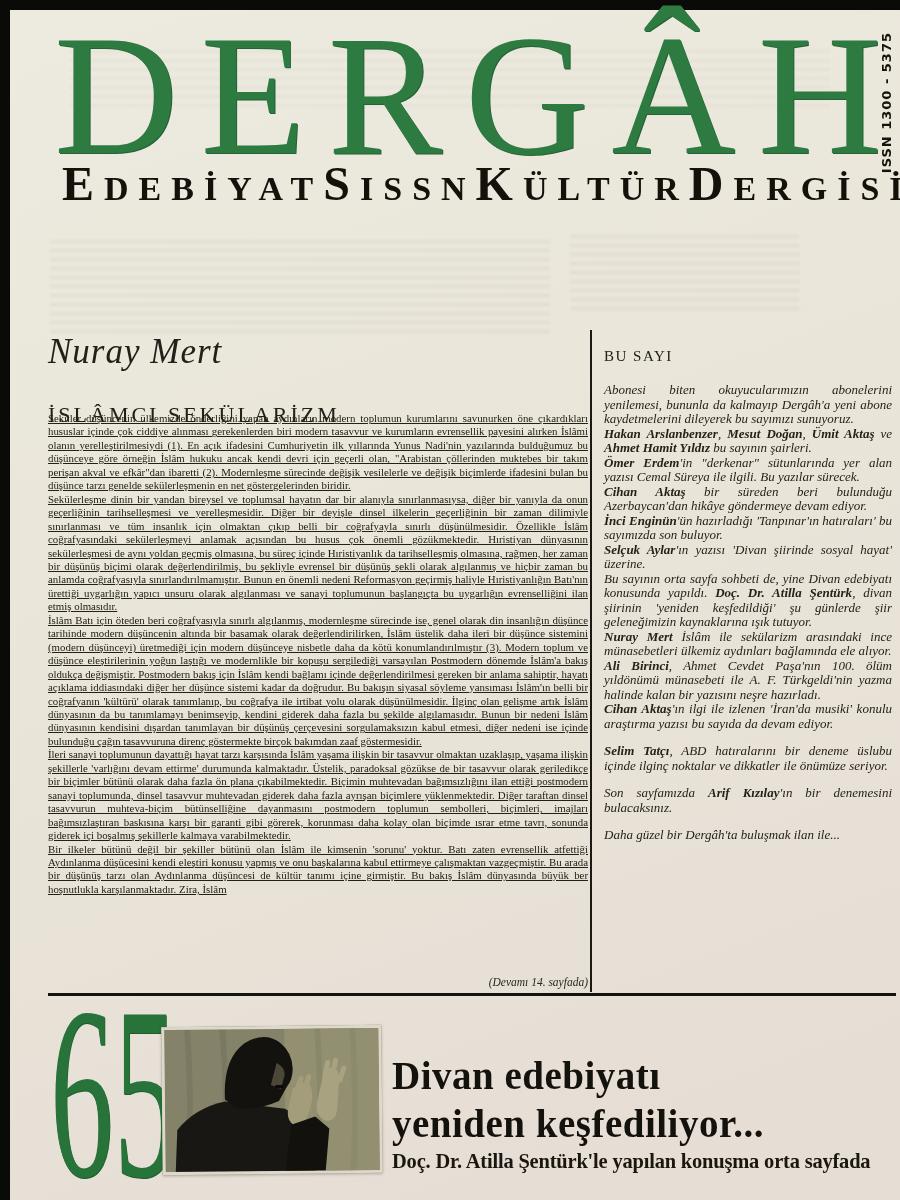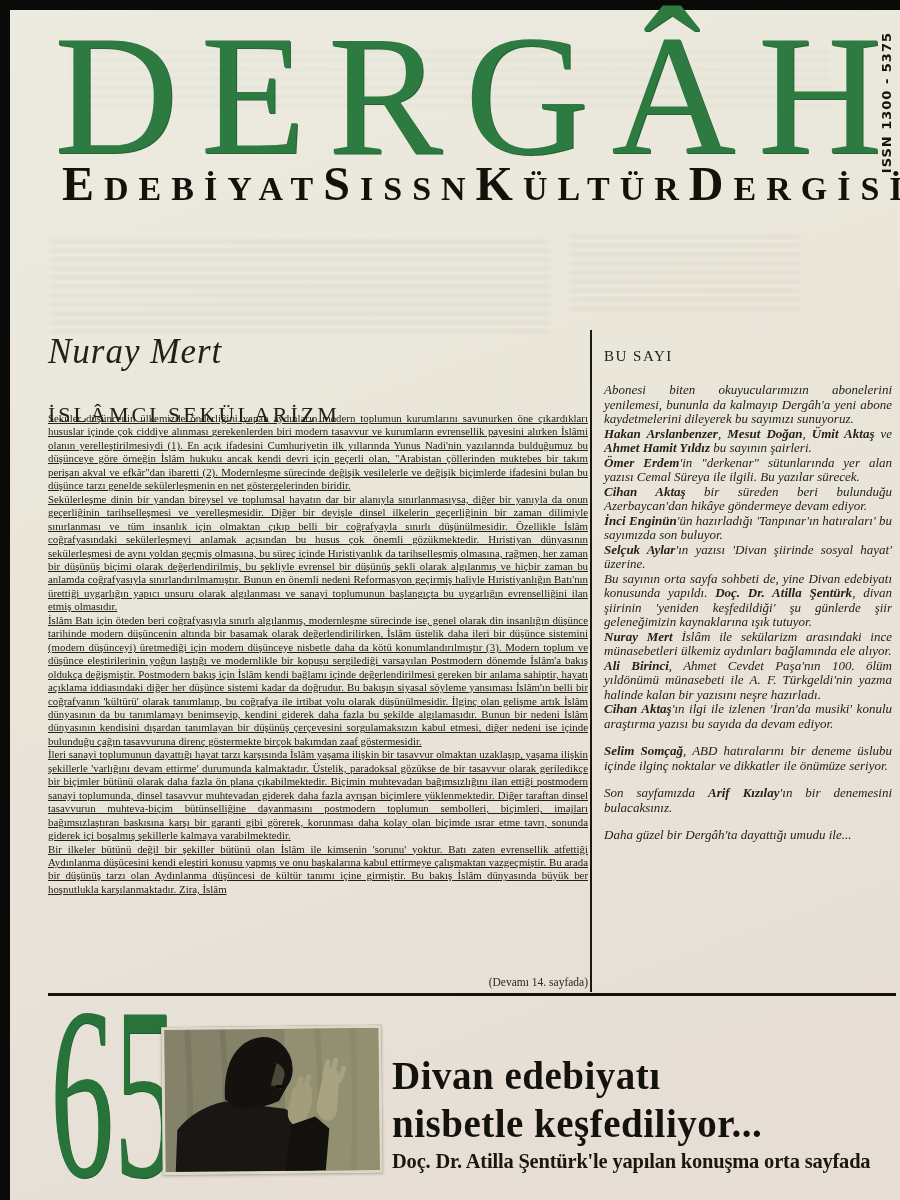--- a/index.html
+++ b/index.html
@@ -55,21 +55,21 @@
   }
   .body-text{
     position:absolute;left:38px;top:402px;width:540px;height:562px;
     overflow:hidden;
     font-size:10.85px;line-height:13.45px;text-align:justify;
     color:#232016;
   }
   .body-text p{margin:0;text-decoration:underline;}
   .continuation{
     position:absolute;left:38px;top:966px;width:540px;
-    text-align:right;font-size:11.5px;color:#2a2720;
+    text-align:right;font-style:italic;font-size:11.5px;color:#2a2720;
   }
   .col-divider{
     position:absolute;left:580px;top:320px;width:1.5px;height:662px;
     background:#1c1914;
   }
   
   .busayi{
     position:absolute;left:594px;top:322px;width:288px;margin-top:16px;
   }
   .busayi-header{
@@ -157,23 +157,23 @@
         <p class="bs-item"><span>Abonesi biten okuyucularımızın abonelerini yenilemesi, bununla da kalmayıp Dergâh'a yeni abone kaydetmelerini dileyerek bu sayımızı sunuyoruz.</span></p>
         <p class="bs-item"><span class="b">Hakan Arslanbenzer</span><span>, </span><span class="b">Mesut Doğan</span><span>, </span><span class="b">Ümit Aktaş</span><span> ve </span><span class="b">Ahmet Hamit Yıldız</span><span> bu sayının şairleri.</span></p>
         <p class="bs-item"><span class="b">Ömer Erdem</span><span>'in "derkenar" sütunlarında yer alan yazısı Cemal Süreya ile ilgili. Bu yazılar sürecek.</span></p>
         <p class="bs-item"><span class="b">Cihan Aktaş</span><span> bir süreden beri bulunduğu Azerbaycan'dan hikâye göndermeye devam ediyor.</span></p>
         <p class="bs-item"><span class="b">İnci Enginün</span><span>'ün hazırladığı 'Tanpınar'ın hatıraları' bu sayımızda son buluyor.</span></p>
         <p class="bs-item"><span class="b">Selçuk Aylar</span><span>'ın yazısı 'Divan şiirinde sosyal hayat' üzerine.</span></p>
         <p class="bs-item"><span>Bu sayının orta sayfa sohbeti de, yine Divan edebiyatı konusunda yapıldı. </span><span class="b">Doç. Dr. Atilla Şentürk</span><span>, divan şiirinin 'yeniden keşfedildiği' şu günlerde şiir geleneğimizin kaynaklarına ışık tutuyor.</span></p>
         <p class="bs-item"><span class="b">Nuray Mert</span><span> İslâm ile sekülarizm arasındaki ince münasebetleri ülkemiz aydınları bağlamında ele alıyor.</span></p>
         <p class="bs-item"><span class="b">Ali Birinci</span><span>, Ahmet Cevdet Paşa'nın 100. ölüm yıldönümü münasebeti ile A. F. Türkgeldi'nin yazma halinde kalan bir yazısını neşre hazırladı.</span></p>
         <p class="bs-item"><span class="b">Cihan Aktaş</span><span>'ın ilgi ile izlenen 'İran'da musiki' konulu araştırma yazısı bu sayıda da devam ediyor.</span></p>
-        <p class="bs-item gap"><span class="b">Selim Somçağ</span><span>, ABD hatıralarını bir deneme üslubu içinde ilginç noktalar ve dikkatler ile önümüze seriyor.</span></p>
+        <p class="bs-item gap"><span class="b">Selim Tatçı</span><span>, ABD hatıralarını bir deneme üslubu içinde ilginç noktalar ve dikkatler ile önümüze seriyor.</span></p>
         <p class="bs-item gap"><span>Son sayfamızda </span><span class="b">Arif Kızılay</span><span>'ın bir denemesini bulacaksınız.</span></p>
-        <p class="bs-item gap"><span>Daha güzel bir Dergâh'ta dayattığı umudu ile...</span></p>
+        <p class="bs-item gap"><span>Daha güzel bir Dergâh'ta buluşmak ilan ile...</span></p>
       </div>
   </div>
 
   <div class="hrule"></div>
 
   <div class="issue-number">65</div>
 
   <div class="photo">
     <svg viewBox="0 0 214 142" preserveAspectRatio="none">
 
@@ -197,18 +197,18 @@
       <path d="M132,62 l4,-12 M140,60 l4,-12" stroke="#aca683" stroke-width="5" stroke-linecap="round" fill="none"></path>
 
       <path d="M120,142 L126,96 L150,88 L164,100 L160,142 Z" fill="#14120e"></path>
 
       <rect x="0" y="0" width="214" height="142" fill="#000" opacity="0.05"></rect>
     </svg>
   </div>
 
   <div class="headline">
     <div>Divan edebiyatı</div>
-    <div>nisbetle keşfediliyor...</div>
+    <div>yeniden keşfediliyor...</div>
   </div>
 
   <div class="subheadline">Doç. Dr. Atilla Şentürk'le yapılan konuşma orta sayfada</div>
 
 </div>
 
 </body></html>

